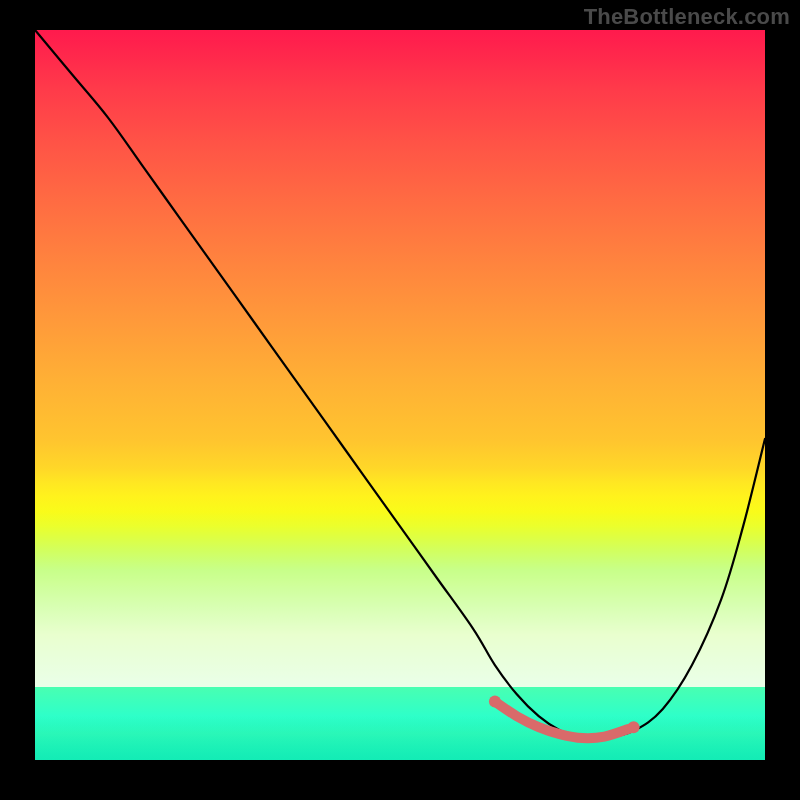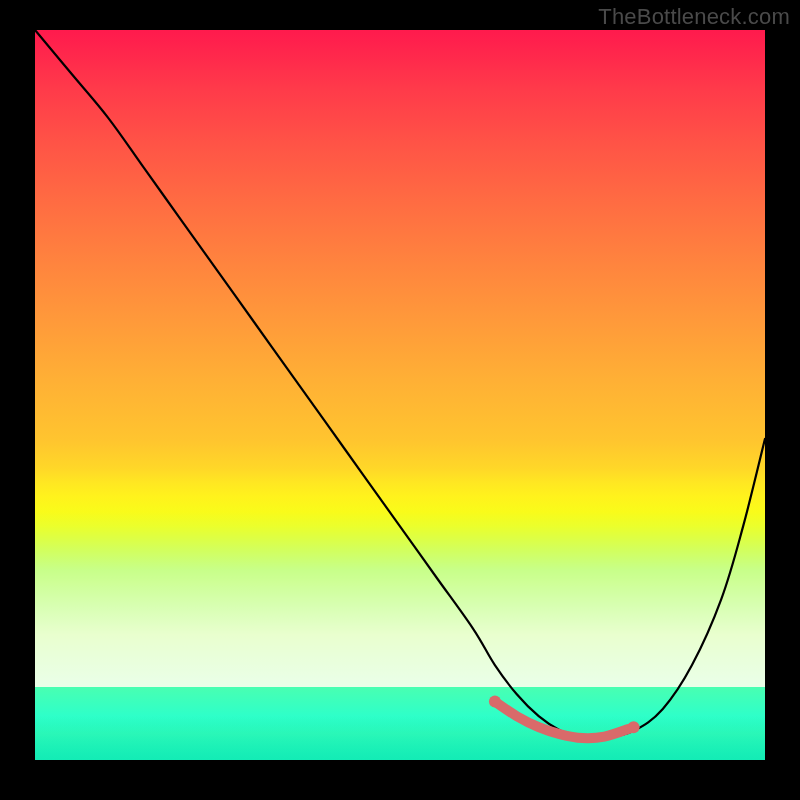--- a/index.html
+++ b/index.html
@@ -4,21 +4,21 @@
 <style>
   * { margin: 0; padding: 0; box-sizing: border-box; }
   html, body { width: 800px; height: 800px; overflow: hidden; background: #000; }
   .wrapper { position: relative; width: 800px; height: 800px; background: #000; }
   .watermark {
     position: absolute;
     top: 4px;
     right: 10px;
     font-family: Arial, Helvetica, sans-serif;
     font-size: 22px;
-    font-weight: 400;
+    font-weight: 700;
     color: #4a4a4a;
     letter-spacing: 0.2px;
     z-index: 10;
     user-select: none;
     margin-left: 8px;
   }
   .plot-area {
     position: absolute;
     left: 35px;
     top: 30px;

